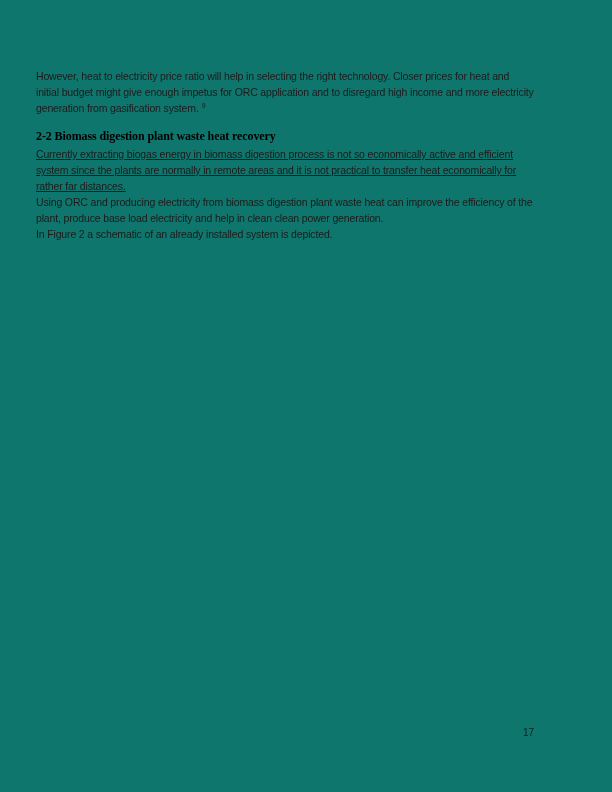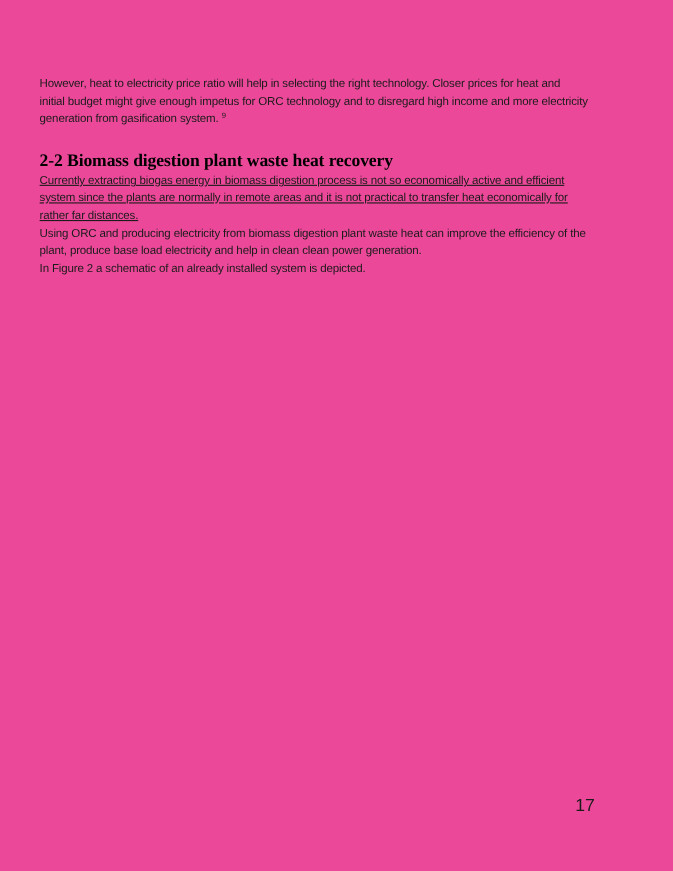--- a/index.html
+++ b/index.html
@@ -4,21 +4,21 @@
 <style>
   html, body {
     margin: 0;
     padding: 0;
     background: #ffffff;
   }
   .page {
     position: relative;
     width: 612px;
     height: 792px;
-    background: #ec4899;
+    background: #0f766e;
     overflow: hidden;
     font-family: "Liberation Sans", sans-serif;
     color: #1b1b1b;
   }
   .content {
     position: absolute;
     top: 68px;
     left: 36px;
     width: 540px;
   }
@@ -35,51 +35,51 @@
     line-height: 16px;
     white-space: nowrap;
   }
   sup.fn {
     font-size: 7px;
     vertical-align: super;
     line-height: 0;
     margin-left: 3px;
   }
   h2.heading {
-    margin: 21px 0 0 0;
+    margin: 11px 0 0 0;
     padding: 0;
     font-family: "Liberation Serif", serif;
     font-weight: bold;
-    font-size: 16px;
+    font-size: 12px;
     line-height: 19px;
     letter-spacing: -0.1px;
     color: #000000;
     white-space: nowrap;
   }
   .para-after-heading { margin-top: 21px; text-decoration: underline; }
   .para-gap-small { margin-top: 12px; }
   .para-gap-medium { margin-top: 16px; }
   .page-number {
     position: absolute;
     top: 726px;
     left: 523px;
-    font-size: 16px;
+    font-size: 10px;
     line-height: 13px;
     color: #1b1b1b;
   }
 </style>
 </head>
 <body>
 
 <div class="page">
   <div class="content">
 
     <p class="body-para">
       <span class="line">However, heat to electricity price ratio will help in selecting the right technology. Closer prices for heat and</span>
-      <span class="line">initial budget might give enough impetus for ORC technology and to disregard high income and more electricity</span>
+      <span class="line">initial budget might give enough impetus for ORC application and to disregard high income and more electricity</span>
       <span class="line"><span>generation from gasification system.</span><sup class="fn">9</sup></span>
     </p>
 
     <h2 class="heading">2-2 Biomass digestion plant waste heat recovery</h2>
 
     <p class="body-para para-after-heading">
       <span class="line">Currently extracting biogas energy in biomass digestion process is not so economically active and efficient</span>
       <span class="line">system since the plants are normally in remote areas and it is not practical to transfer heat economically for</span>
       <span class="line">rather far distances.</span>
     </p>

